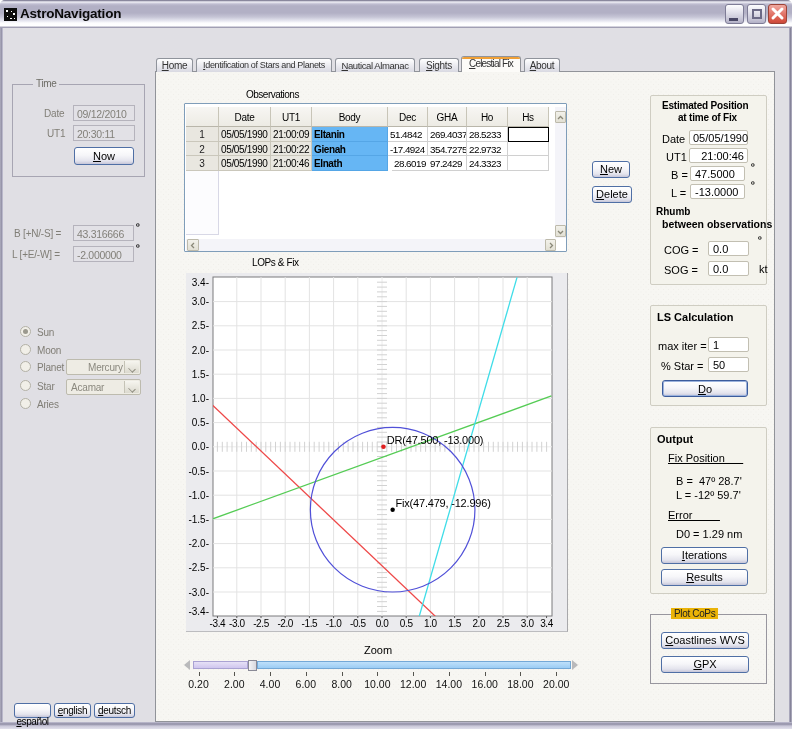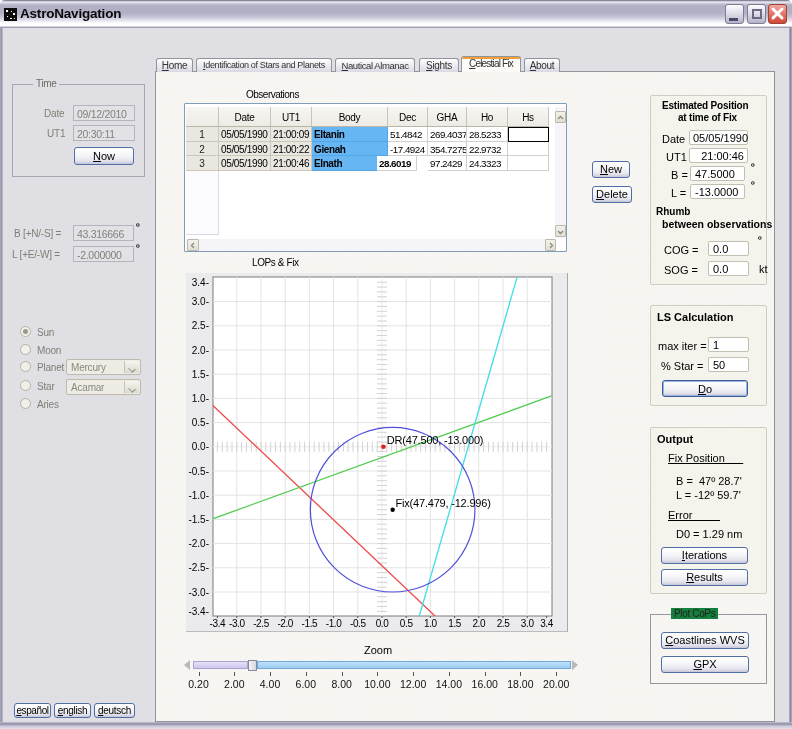--- a/index.html
+++ b/index.html
@@ -146,28 +146,28 @@
   <div class="abs gray" style="left:12px;top:249px">L [+E/-W] =</div>
   <div class="dfield" style="left:73px;top:246px;width:61px;height:16px">-2.000000</div>
   <div class="abs b" style="left:136px;top:242px;font-size:10px">º</div>
 
   <div class="radio sel abs" style="left:20px;top:326px"></div>
   <div class="abs gray" style="left:37px;top:327px">Sun</div>
   <div class="radio abs" style="left:20px;top:344px"></div>
   <div class="abs gray" style="left:37px;top:345px">Moon</div>
   <div class="radio abs" style="left:20px;top:361px"></div>
   <div class="abs gray" style="left:37px;top:362px">Planet</div>
-  <div class="combo" style="left:66px;top:359px;width:75px;height:16px;padding:2px 0 0 4px">Mercury<span class="dd"></span></div>
+  <div class="combo" style="left:66px;top:359px;width:75px;height:16px;padding:2px 0 0 21px">Mercury<span class="dd"></span></div>
   <div class="radio abs" style="left:20px;top:380px"></div>
   <div class="abs gray" style="left:37px;top:381px">Star</div>
   <div class="combo" style="left:66px;top:379px;width:75px;height:16px;padding:2px 0 0 4px">Acamar<span class="dd"></span></div>
   <div class="radio abs" style="left:20px;top:398px"></div>
   <div class="abs gray" style="left:37px;top:399px">Aries</div>
 
-  <div class="xpbtn" style="left:14px;top:703px;width:37px;height:15px;padding-top:1px;font-size:10px;letter-spacing:-0.4px"><u>e</u>spañol</div>
+  <div class="xpbtn" style="left:14px;top:703px;width:37px;height:15px;padding-top:12px;font-size:10px;letter-spacing:-0.4px"><u>e</u>spañol</div>
   <div class="xpbtn" style="left:54px;top:703px;width:37px;height:15px;padding-top:1px;font-size:10px;letter-spacing:-0.3px"><u>e</u>nglish</div>
   <div class="xpbtn" style="left:94px;top:703px;width:41px;height:15px;padding-top:1px;font-size:10px;letter-spacing:-0.3px"><u>d</u>eutsch</div>
 
   <div class="abs" style="left:246px;top:89px;font-size:10px;letter-spacing:-0.5px">Observations</div>
   <div id="tablectl" class="abs">
       <div class="tc hdr" style="left:1px;top:3px;width:33px;height:20px;padding-top:5px"></div>
       <div class="tc hdr" style="left:34px;top:3px;width:52px;height:20px;padding-top:5px">Date</div>
       <div class="tc hdr" style="left:86px;top:3px;width:41px;height:20px;padding-top:5px">UT1</div>
       <div class="tc hdr" style="left:127px;top:3px;width:76px;height:20px;padding-top:5px">Body</div>
       <div class="tc hdr" style="left:203px;top:3px;width:40px;height:20px;padding-top:5px">Dec</div>
@@ -187,21 +187,21 @@
       <div class="tc gcell" style="left:86px;top:37.5px;width:41px;height:14.5px;">21:00:22</div>
       <div class="tc bcell" style="left:127px;top:37.5px;width:76px;height:14.5px;">Gienah</div>
       <div class="tc wcell" style="left:203px;top:37.5px;width:40px;height:14.5px;">-17.4924</div>
       <div class="tc wcell" style="left:243px;top:37.5px;width:39px;height:14.5px;">354.7275</div>
       <div class="tc wcell" style="left:282px;top:37.5px;width:41px;height:14.5px;">22.9732</div>
       <div class="tc wcell" style="left:323px;top:37.5px;width:41px;height:14.5px;"></div>
       <div class="tc rnum" style="left:1px;top:52px;width:33px;height:14.5px;">3</div>
       <div class="tc gcell" style="left:34px;top:52px;width:52px;height:14.5px;">05/05/1990</div>
       <div class="tc gcell" style="left:86px;top:52px;width:41px;height:14.5px;">21:00:46</div>
       <div class="tc bcell" style="left:127px;top:52px;width:76px;height:14.5px;">Elnath</div>
-      <div class="tc wcell" style="left:192px;top:52px;width:40px;height:14.5px;font-weight:bold;">28.6019</div>
+      <div class="tc wcell" style="left:207px;top:52px;width:40px;height:14.5px;">28.6019</div>
       <div class="tc wcell" style="left:243px;top:52px;width:39px;height:14.5px;">97.2429</div>
       <div class="tc wcell" style="left:282px;top:52px;width:41px;height:14.5px;">24.3323</div>
       <div class="tc wcell" style="left:323px;top:52px;width:41px;height:14.5px;"></div>
       <div style="position:absolute;left:1px;top:66.5px;width:33px;height:64.5px;background:#fcfcfe;border-right:1px solid #d8d8e6;border-bottom:1px solid #d8d8e6"></div>
       <div class="sb" style="left:370px;top:3px;width:11px;height:131px"></div>
       <div class="sbb" style="left:370px;top:7px;width:11px;height:12px"><svg width="9" height="8" viewBox="0 0 9 8" style="margin-top:2px">
           <path d="M2 5 L4.5 2.5 L7 5" fill="none" stroke="#8a8878" stroke-width="1.3"></path>
         </svg></div>
       <div class="sbb" style="left:370px;top:121px;width:11px;height:12px"><svg width="9" height="8" viewBox="0 0 9 8" style="margin-top:2px">
           <path d="M2 3 L4.5 5.5 L7 3" fill="none" stroke="#8a8878" stroke-width="1.3"></path>
@@ -348,21 +348,21 @@
   <div class="rlabel b" style="left:657px;top:433px">Output</div>
   <div class="rlabel runder" style="left:668px;top:452px">Fix Position&nbsp;&nbsp;&nbsp;&nbsp;&nbsp;&nbsp;</div>
   <div class="rlabel" style="left:676px;top:475px">B =&nbsp; 47º 28.7'</div>
   <div class="rlabel" style="left:676px;top:489px">L = -12º 59.7'</div>
   <div class="rlabel runder" style="left:668px;top:509px">Error&nbsp;&nbsp;&nbsp;&nbsp;&nbsp;&nbsp;&nbsp;&nbsp;&nbsp;</div>
   <div class="rlabel" style="left:676px;top:528px">D0 = 1.29 nm</div>
   <div class="xpbtn" style="left:661px;top:547px;width:87px;height:17px;padding-top:1px"><u>I</u>terations</div>
   <div class="xpbtn" style="left:661px;top:569px;width:87px;height:17px;padding-top:1px"><u>R</u>esults</div>
 
   <div class="grp abs" style="left:650px;top:614px;width:117px;height:70px;border-color:#98969e">
-    <span class="cap" style="background:#15803d;color:#222">Plot CoPs</span>
+    <span class="cap" style="background:#eab308;color:#222">Plot CoPs</span>
   </div>
   <div class="xpbtn" style="left:661px;top:632px;width:88px;height:17px;padding-top:1px"><u>C</u>oastlines WVS</div>
   <div class="xpbtn" style="left:661px;top:656px;width:88px;height:17px;padding-top:1px"><u>G</u>PX</div>
 <div class="tick" style="left:198.5px"></div>
     <div class="slbl" style="left:181.5px">0.20</div>
     <div class="tick" style="left:234.3px"></div>
     <div class="slbl" style="left:217.3px">2.00</div>
     <div class="tick" style="left:270.0px"></div>
     <div class="slbl" style="left:253.0px">4.00</div>
     <div class="tick" style="left:305.8px"></div>

